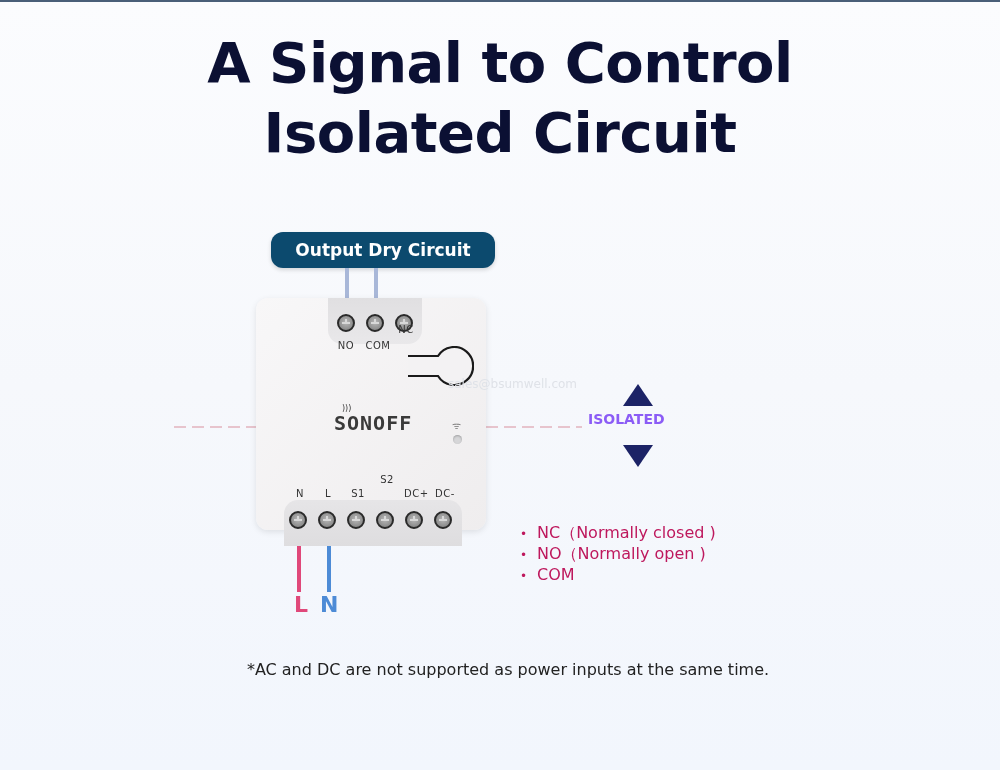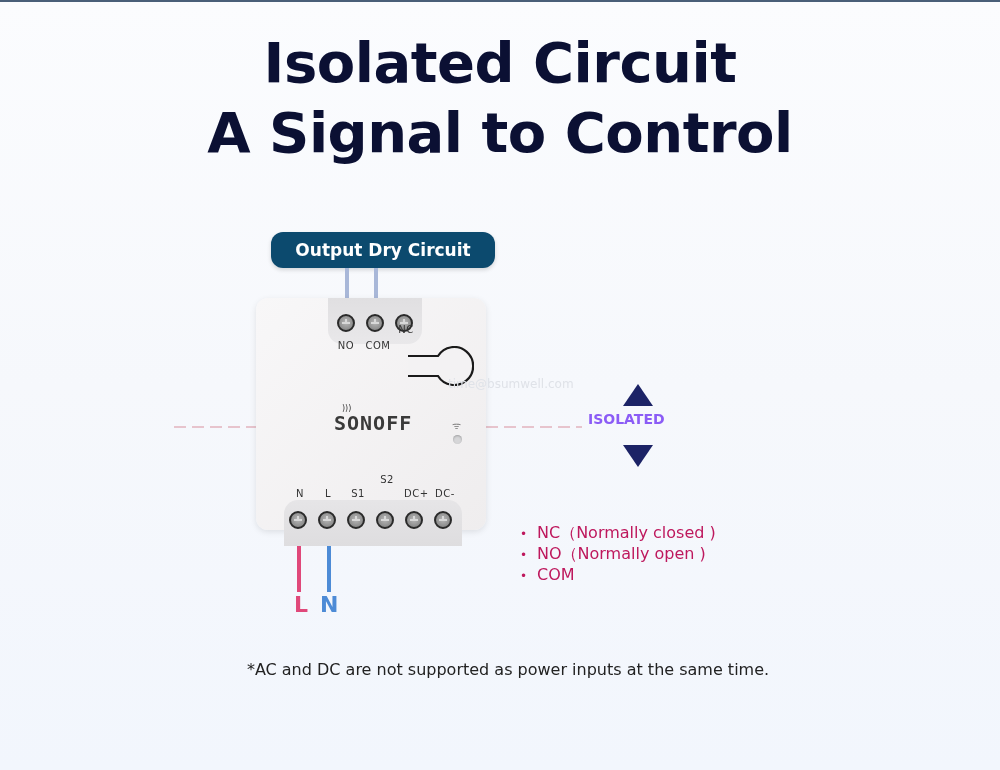--- a/index.html
+++ b/index.html
@@ -72,22 +72,22 @@
   .bullets { position: absolute; left: 520px; top: 523px; font-size: 16px; color: #be185d; line-height: 20px; list-style: none; margin: 0; padding: 0; }
   .bullets li::before { content: "•"; display: inline-block; width: 17px; font-size: 12px; }
   .footnote { position: absolute; left: 0; top: 660px; width: 1016px; text-align: center; font-size: 16px; color: #222; }
 </style>
 </head>
 <body>
 
 <div class="topbar"></div>
 
 <div class="title">
+  <div>A Signal to Control</div>
   <div>Isolated Circuit</div>
-  <div>A Signal to Control</div>
 </div>
 
 <div class="pill">Output Dry Circuit</div>
 <div class="wire-top" style="left:345px"></div>
 <div class="wire-top" style="left:374px"></div>
 
 <div class="dash-line" style="left:174px; width:84px"></div>
 <div class="dash-line" style="left:486px; width:96px"></div>
 
 <div class="device">
@@ -119,21 +119,21 @@
   <div class="bottom-recess">
     <div class="screw" style="left:5px; top:11px"></div>
     <div class="screw" style="left:34px; top:11px"></div>
     <div class="screw" style="left:63px; top:11px"></div>
     <div class="screw" style="left:92px; top:11px"></div>
     <div class="screw" style="left:121px; top:11px"></div>
     <div class="screw" style="left:150px; top:11px"></div>
   </div>
 </div>
 
-<div class="watermark">time@bsumwell.com</div>
+<div class="watermark">sales@bsumwell.com</div>
 
 <div class="arrow-up"></div>
 <div class="iso-label">ISOLATED</div>
 <div class="arrow-down"></div>
 
 <div class="wire-l"></div>
 <div class="wire-n"></div>
 <div class="lbl-l">L</div>
 <div class="lbl-n">N</div>
 

